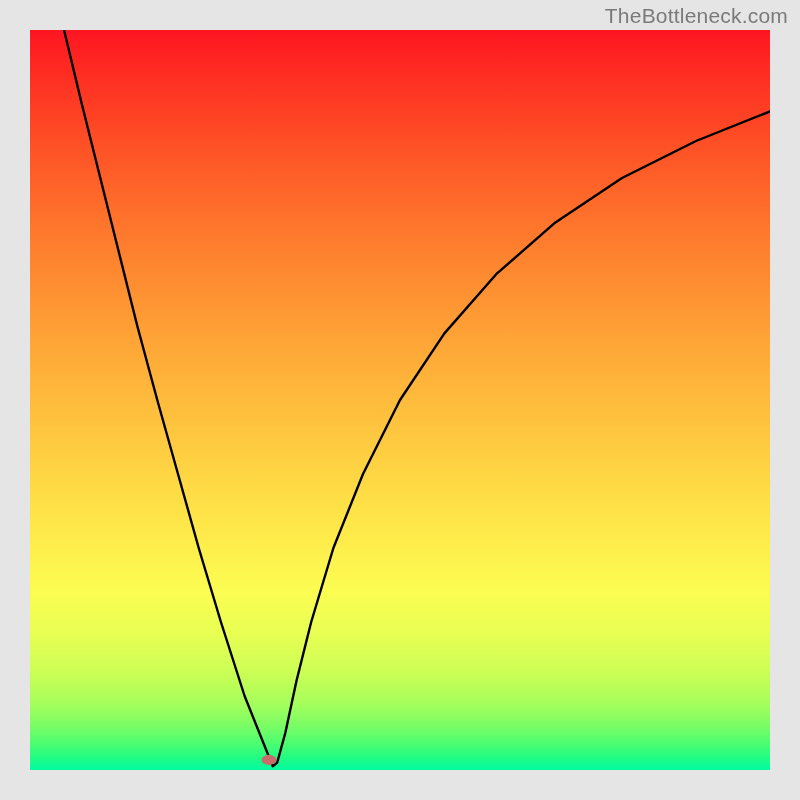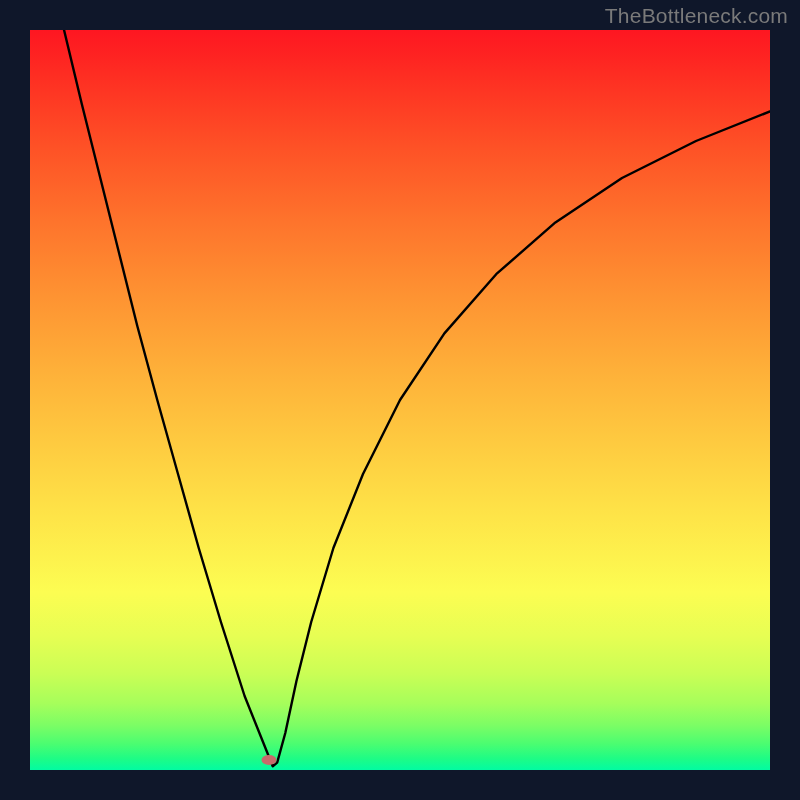--- a/index.html
+++ b/index.html
@@ -8,21 +8,21 @@
     width: 800px;
     height: 800px;
     background: #000000;
     overflow: hidden;
     font-family: Arial, Helvetica, sans-serif;
   }
   .stage {
     position: relative;
     width: 800px;
     height: 800px;
-    background: #0f172a;
+    background: #e5e5e5;
   }
   .plot-area {
     position: absolute;
     left: 30px;
     top: 30px;
     width: 740px;
     height: 740px;
     overflow: hidden;
   }
   .gradient-bg {

